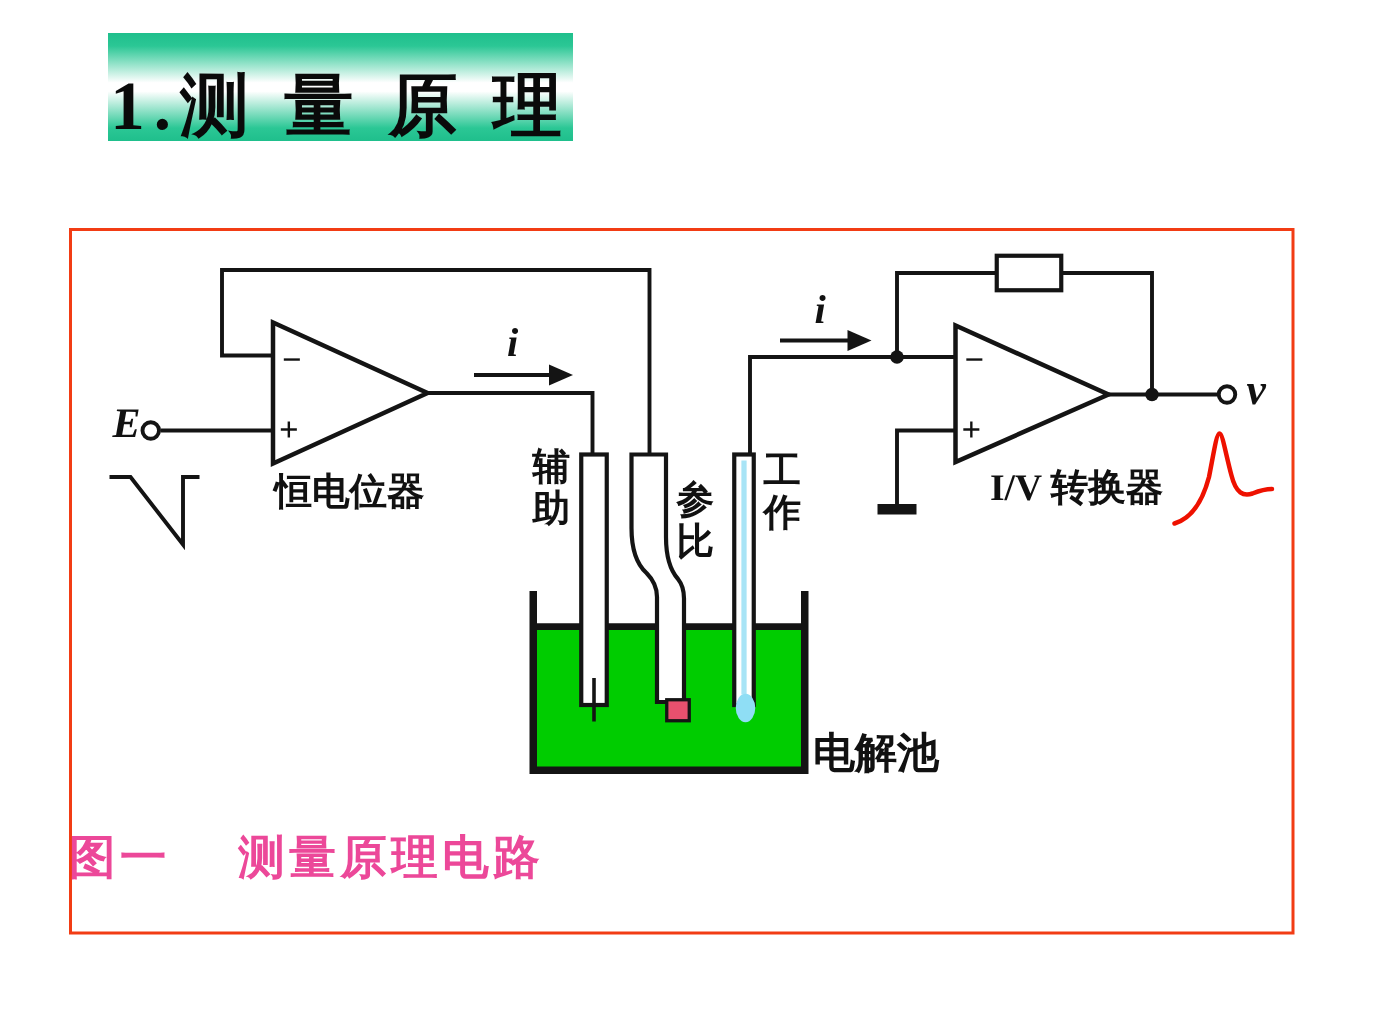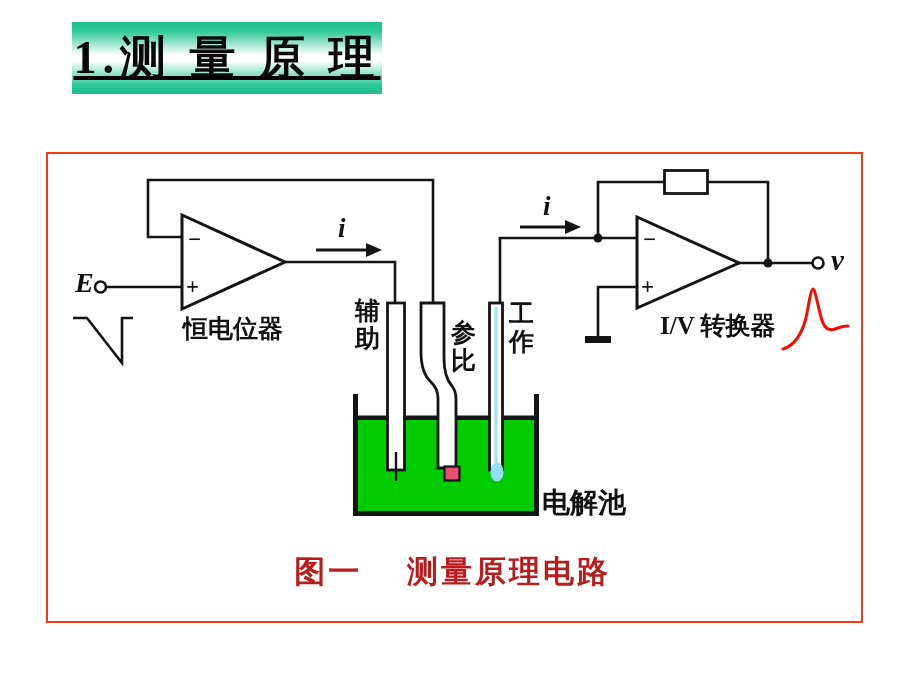--- a/index.html
+++ b/index.html
@@ -4,39 +4,39 @@
 <style>
   html,body{margin:0;padding:0;}
   body{
     width:920px;height:690px;position:relative;background:#ffffff;
     font-family:"Liberation Serif","DejaVu Serif",serif;
     overflow:hidden;
   }
   .title-box{
     position:absolute;left:72px;top:22px;width:310px;height:72px;
     background:linear-gradient(180deg,#1fbf8c 0%,#2bc795 12%,#ffffff 46%,#ffffff 54%,#2bc795 88%,#1fbf8c 100%);
-    display:flex;align-items:center;justify-content:center;text-decoration:underline;
+    display:flex;align-items:flex-end;justify-content:center;
   }
   .title-text{
     font-size:46px;font-weight:700;color:#0a0a0a;letter-spacing:6px;
     white-space:nowrap;line-height:1;
   }
   .frame{
     position:absolute;left:46px;top:152px;width:813px;height:467px;
     border:2px solid #f23c14;background:transparent;
   }
   svg.circuit{position:absolute;left:0;top:0;width:920px;height:690px;}
   .lbl{position:absolute;color:#111;line-height:1.05;white-space:nowrap;}
   .cn{font-size:25px;font-weight:600;}
   .vert{width:27px;white-space:normal;word-break:break-all;text-align:left;line-height:1.12;font-family:Liberation Mono, monospace;}
   .ital{font-style:italic;font-weight:700;font-size:27px;}
   .sign{font-size:23px;font-weight:700;line-height:1;}
   .caption{
-    position:absolute;left:46px;top:551px;width:813px;text-align:center;
-    font-size:31px;font-weight:600;color:#b91c1c;letter-spacing:3px;
+    position:absolute;left:46px;top:551px;width:813px;
+    font-size:31px;font-weight:600;color:#ec4899;letter-spacing:3px;
   }
   .cell-lbl{font-size:28px;font-weight:600;margin-top:44px;}
 </style>
 </head>
 <body>
 
 <div class="title-box">
   <div class="title-text">1.测 量 原 理</div>
 </div>
 

